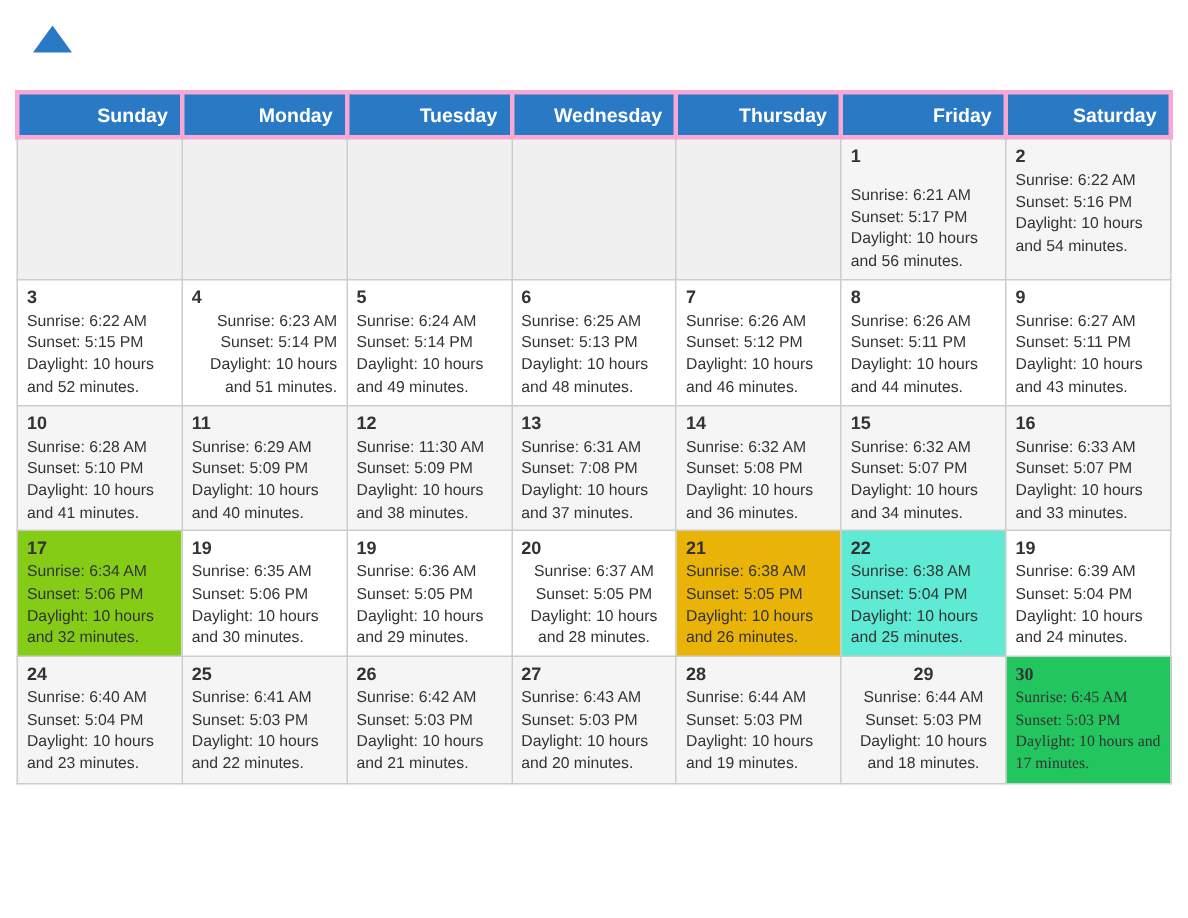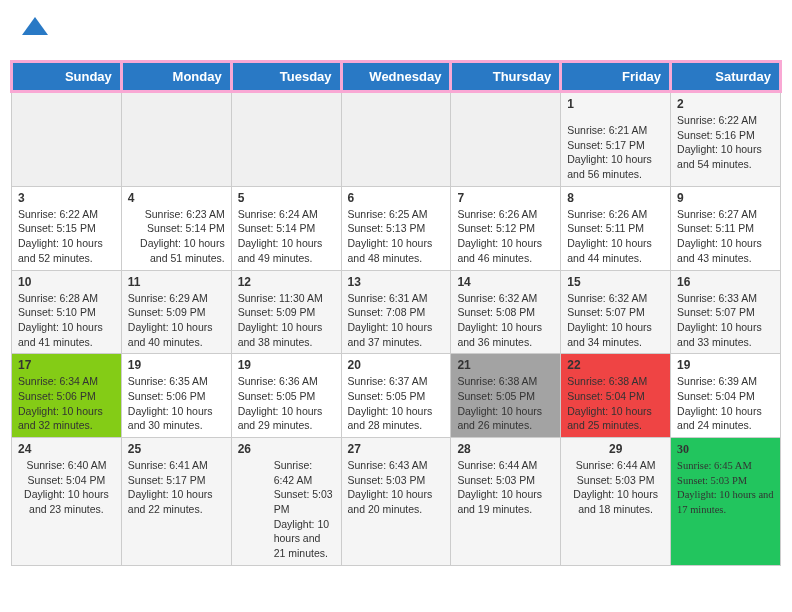--- a/index.html
+++ b/index.html
@@ -248,59 +248,59 @@
 Daylight: 10 hours and 30 minutes.</div>
         </td>
         <td style="background: rgb(255, 255, 255);">
           <span class="day-number">19</span>
           <div class="cell-content" style="white-space: pre-line;">Sunrise: 6:36 AM
 Sunset: 5:05 PM
 Daylight: 10 hours and 29 minutes.</div>
         </td>
         <td style="background: rgb(255, 255, 255);">
           <span class="day-number">20</span>
-          <div class="cell-content" style="white-space: pre-line;">Sunrise: 6:37 AM
+          <div class="cell-content" style="white-space: pre-line; text-align: center;">Sunrise: 6:37 AM
 Sunset: 5:05 PM
 Daylight: 10 hours and 28 minutes.</div>
         </td>
-        <td style="background: #a3a3a3;">
+        <td style="background: #eab308;">
           <span class="day-number">21</span>
           <div class="cell-content" style="white-space: pre-line;">Sunrise: 6:38 AM
 Sunset: 5:05 PM
 Daylight: 10 hours and 26 minutes.</div>
         </td>
-        <td style="background: #ef4444;">
+        <td style="background: #5eead4;">
           <span class="day-number">22</span>
           <div class="cell-content" style="white-space: pre-line;">Sunrise: 6:38 AM
 Sunset: 5:04 PM
 Daylight: 10 hours and 25 minutes.</div>
         </td>
         <td style="background: rgb(255, 255, 255);">
           <span class="day-number">19</span>
           <div class="cell-content" style="white-space: pre-line;">Sunrise: 6:39 AM
 Sunset: 5:04 PM
 Daylight: 10 hours and 24 minutes.</div>
         </td>
       </tr>
       <tr>
         <td style="background: rgb(245, 245, 245);">
           <span class="day-number">24</span>
-          <div class="cell-content" style="white-space: pre-line; text-align: center;">Sunrise: 6:40 AM
+          <div class="cell-content" style="white-space: pre-line;">Sunrise: 6:40 AM
 Sunset: 5:04 PM
 Daylight: 10 hours and 23 minutes.</div>
         </td>
         <td style="background: rgb(245, 245, 245);">
           <span class="day-number">25</span>
           <div class="cell-content" style="white-space: pre-line;">Sunrise: 6:41 AM
-Sunset: 5:17 PM
+Sunset: 5:03 PM
 Daylight: 10 hours and 22 minutes.</div>
         </td>
         <td style="background: rgb(245, 245, 245);">
           <span class="day-number">26</span>
-          <div class="cell-content" style="white-space: pre-line; margin-left: 36px;">Sunrise: 6:42 AM
+          <div class="cell-content" style="white-space: pre-line;">Sunrise: 6:42 AM
 Sunset: 5:03 PM
 Daylight: 10 hours and 21 minutes.</div>
         </td>
         <td style="background: rgb(245, 245, 245);">
           <span class="day-number">27</span>
           <div class="cell-content" style="white-space: pre-line;">Sunrise: 6:43 AM
 Sunset: 5:03 PM
 Daylight: 10 hours and 20 minutes.</div>
         </td>
         <td style="background: rgb(245, 245, 245);">

